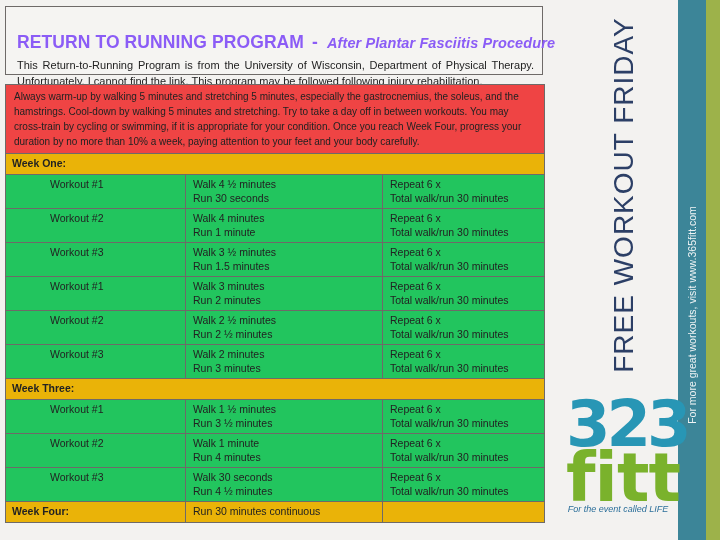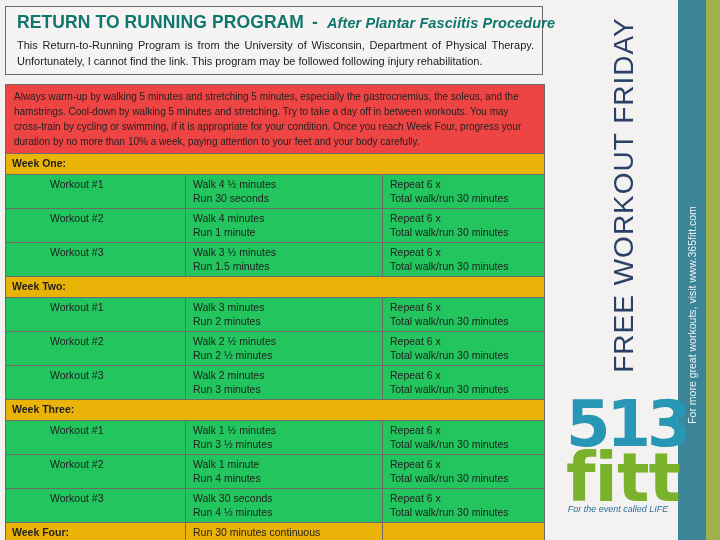--- a/index.html
+++ b/index.html
@@ -1,18 +1,18 @@
 <!DOCTYPE html>
 <html><head>
   <meta charset="utf-8">
   <style>
     html, body { margin:0; padding:0; }
     body { width:720px; height:540px; background:#f3f2f0; position:relative; overflow:hidden; font-family:"Liberation Sans", sans-serif; color:#222; }
     .title-box { position:absolute; left:5px; top:6px; width:538px; height:69px; border:1px solid #6e6a68; background:#f5f4f2; box-sizing:border-box; padding:5px 8px 0 11px; }
-    .title { font-size:17.5px; font-weight:bold; color:#0f766e; letter-spacing:0.1px; white-space:nowrap; }
+    .title { font-size:17.5px; font-weight:bold; color:#8b5cf6; letter-spacing:0.1px; white-space:nowrap;margin-top:20px; }
     .title .sub { font-style:italic; font-size:14.5px; margin-left:4px; }
     .title .dash { margin-left:8px; }
     .intro { font-size:11px; line-height:16px; margin-top:4px; color:#222; text-align:justify; }
     .table-wrap { position:absolute; left:5px; top:84px; width:540px; }
     table { border-collapse:collapse; width:540px; font-size:10.5px; color:#222; }
     td { border:1px solid #6e6a68; vertical-align:top; }
     .notes td { background:#ef4444; padding:4px 8px 4px 8px; line-height:15px; font-size:10px; height:54px; box-sizing:border-box; }
     .week td { background:#eab308; font-weight:bold; padding:3px 6px; height:21px; box-sizing:border-box; }
     .week.last td { font-weight:bold; }
     .week.last td.c2 { font-weight:normal; }
@@ -79,23 +79,20 @@
       <td class="c2">
             <div>Walk 3 ½ minutes</div>
             <div>Run 1.5 minutes</div>
           </td>
       <td class="c3">
             <div>Repeat 6 x</div>
             <div>Total walk/run 30 minutes</div>
           </td>
     </tr>
 
-    <tr class="week">
-      <td colspan="3">Week Two:</td>
-    </tr>
     <tr class="row">
       <td class="c1">Workout #1</td>
       <td class="c2">
             <div>Walk 3 minutes</div>
             <div>Run 2 minutes</div>
           </td>
       <td class="c3">
             <div>Repeat 6 x</div>
             <div>Total walk/run 30 minutes</div>
           </td>
@@ -174,16 +171,16 @@
 </div>
 
 <div class="blue-bar"></div>
 <div class="green-bar"></div>
 
 <div class="side-link">
   <span>For more great workouts, visit www.365fitt.com</span>
 </div>
 
 <div class="logo">
-  <div class="num">513</div>
+  <div class="num">323</div>
   <div class="fitt">fitt</div>
   <div class="tag">For the event called LIFE</div>
 </div>
 
 </body></html>

